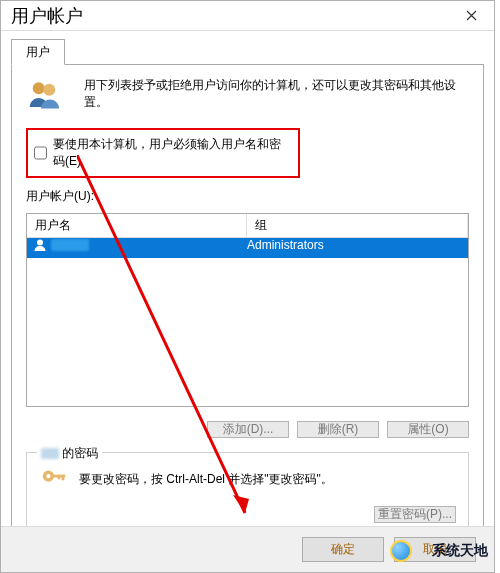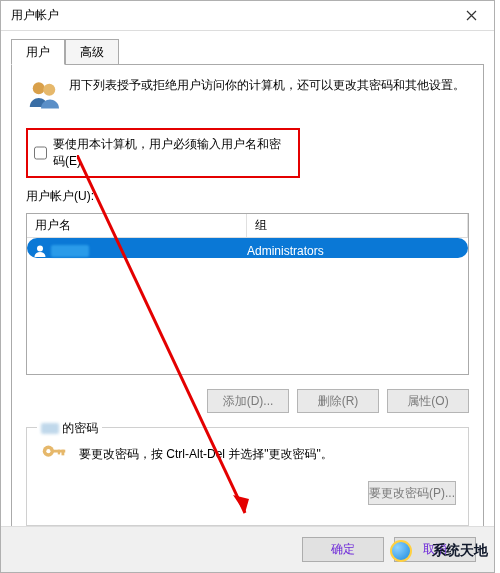--- a/index.html
+++ b/index.html
@@ -19,21 +19,21 @@
     background: #fff;
     position: relative;
   }
   .titlebar {
     height: 30px;
     display: flex;
     align-items: center;
     padding: 0 0 0 10px;
     border-bottom: 1px solid #ddd;
   }
-  .titlebar-title { font-size: 12px; color: #000; flex: 1; }
+  .titlebar-title { font-size: 18px; color: #000; flex: 1; }
   .close-btn {
     width: 45px; height: 30px;
     display: flex; align-items: center; justify-content: center;
     font-size: 13px; color: #333;
   }
   .content { padding: 8px 10px; }
   .tabs {
     display: flex;
     border-bottom: 1px solid #aaa;
     position: relative;
@@ -42,73 +42,72 @@
     padding: 4px 14px 3px;
     border: 1px solid #aaa;
     border-bottom: none;
     background: #fff;
     font-size: 12px;
     position: relative;
   }
   .tab.active { border-bottom: 1px solid #fff; margin-bottom: -1px; z-index:1; }
   .tab.inactive { background: #f5f5f5; }
   .panel { border: 1px solid #aaa; border-top: none; padding: 12px 14px 14px; }
-  .intro { display: flex; gap: 7px; margin-bottom: 12px; }
+  .intro { display: flex; gap: 22px; margin-bottom: 12px; }
   .intro-icon svg { width: 36px; height: 36px; }
   .intro-text { font-size: 12px; line-height: 1.4; flex:1; }
   .check-row {
     display:flex; align-items:center; gap:6px;
     padding: 6px 6px;
     border: 2px solid #e40000;
     width: 274px;
     margin-bottom: 10px;
   }
   .check-row input[type=checkbox]{
     width:14px; height:14px; border:1px solid #666;
   }
   .label-line { margin: 4px 0 6px; font-size:12px; }
   .list {
     border: 1px solid #aaa;
-    height: 162px;
+    height: 194px;
     position: relative;
     overflow: hidden;
     margin-top: 8px;
   }
   .list-header {
     display:flex; background:#fff; border-bottom:1px solid #ddd;
     font-size:12px;
   }
   .list-header .col {
     padding: 3px 8px;
     border-right: 1px solid #e0e0e0;
   }
   .col-name { flex: 0 0 220px; }
   .col-group { flex: 1; }
   .list-row {
-    display:flex; align-items:flex-end;
+    display:flex; align-items:flex-start;
     background: #0a78d6;
     color:#fff;
     height: 20px;
     font-size:12px;
-    border-radius:10px;
   }
   .list-row .cell-name { flex:0 0 220px; padding-left:6px; display:flex; align-items:center; gap:4px; }
   .list-row .cell-name .blur {
     width: 38px; height: 12px; background:#2a9be9; filter: blur(1px); border-radius:2px;
   }
   .list-row .cell-group { flex:1; }
   .btn-row { display:flex; justify-content:flex-end; gap:8px; margin-top:14px; }
   .btn {
-    min-width: 82px; height: 24px;
+    min-width: 82px; height: 17px;
     border: 1px solid #b5b5b5;
     background: #e9e9e9;
     font-size:12px; color:#7a7a7a;
     display:flex; align-items:center; justify-content:center;
   }
-  .btn.enabled { background:#e1e1e1; color:#6d28d9; border-color:#adadad; }
+  .btn.enabled { background:#e1e1e1; color:#a16207; border-color:#adadad; }
   .group-box {
     border: 1px solid #d0d0d0; margin-top: 14px; padding: 10px 12px 20px; position:relative;
   }
   .group-title {
     position:absolute; top:-8px; left:10px; background:#fff; padding:0 4px; font-size:12px;
   }
   .group-title .blur { display:inline-block; width:18px; height:11px; background:#c0d8eb; filter: blur(1.5px); vertical-align:middle; border-radius:2px; }
   .pw-row { display:flex; gap:10px; align-items:center; }
   .pw-icon svg { width:30px; height:30px; }
   .footer {
@@ -138,21 +137,20 @@
     <div class="close-btn">
       <svg width="11" height="11" viewBox="0 0 11 11">
           <path d="M1 1 L10 10 M10 1 L1 10" stroke="#333" stroke-width="1.2"></path>
         </svg>
     </div>
   </div>
 
   <div class="content">
     <div class="tabs">
       <div class="tab active">用户</div>
-      <div class="tab inactive">高级</div>
     </div>
 
     <div class="panel">
       <div class="intro">
         <div class="intro-icon">
           <svg viewBox="0 0 48 48">
               <circle cx="17" cy="15" r="8" fill="#d9a04a"></circle>
               <circle cx="31" cy="17" r="8" fill="#e6b86b"></circle>
               <path d="M5 40c0-8 7-12 12-12s12 4 12 12z" fill="#3a6ea5"></path>
               <path d="M20 42c0-8 7-12 12-12s12 4 12 12z" fill="#5b8fc7"></path>
@@ -199,21 +197,21 @@
                 <circle cx="10" cy="14" r="6" fill="#e6b86b"></circle>
                 <circle cx="10" cy="14" r="2.2" fill="#fff"></circle>
                 <rect x="14" y="12.5" width="14" height="3" fill="#e6b86b"></rect>
                 <rect x="24" y="12.5" width="3" height="6" fill="#e6b86b"></rect>
                 <rect x="20" y="12.5" width="2.5" height="5" fill="#e6b86b"></rect>
               </svg>
           </div>
           <div style="font-size:12px;">要更改密码，按 Ctrl-Alt-Del 并选择"更改密码"。</div>
         </div>
         <div class="btn-row" style="margin-top:10px;">
-          <div class="btn">要更改密码(P)...</div>
+          <div class="btn">重置密码(P)...</div>
         </div>
       </div>
     </div>
   </div>
 
   <svg class="arrow" viewBox="0 0 200 370">
     <line x1="0" y1="0" x2="168" y2="358" stroke="#e40000" stroke-width="3"></line>
     <polygon points="168,358 156,340 172,344" fill="#e40000"></polygon>
   </svg>
 

